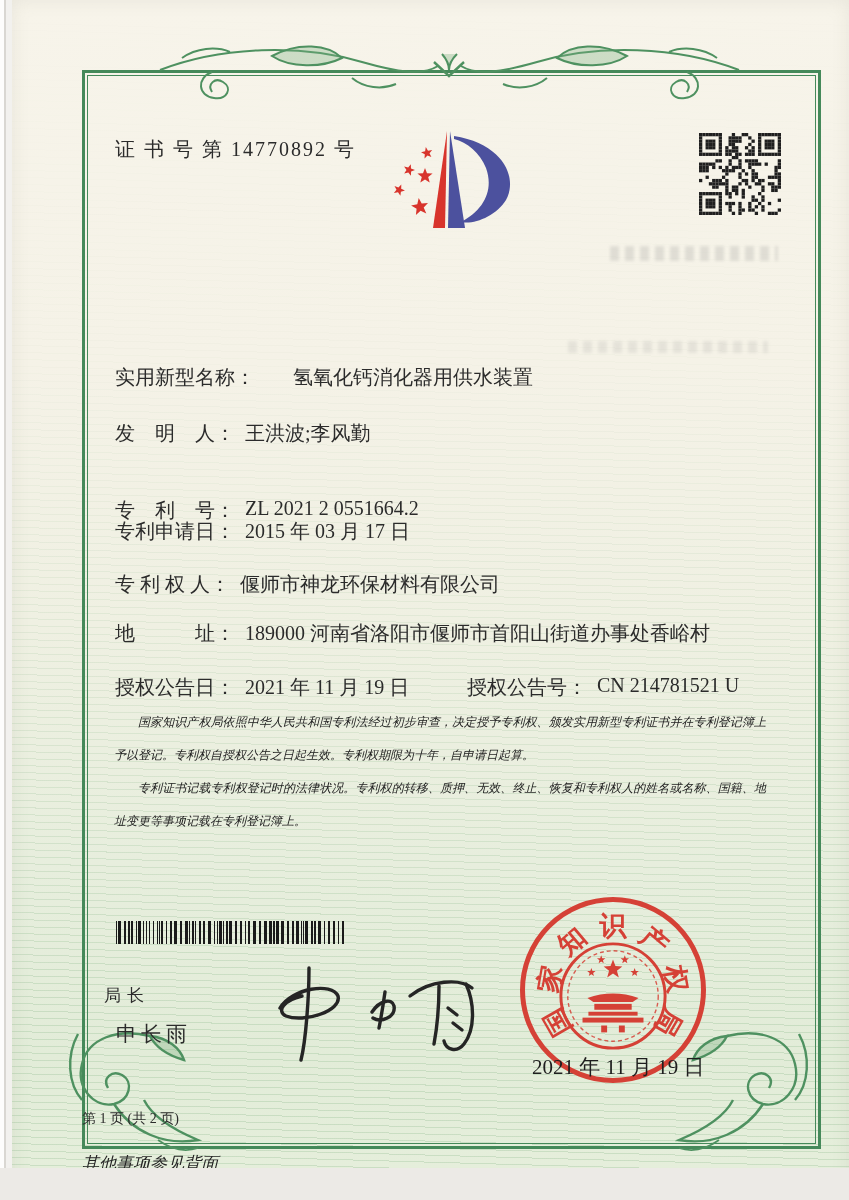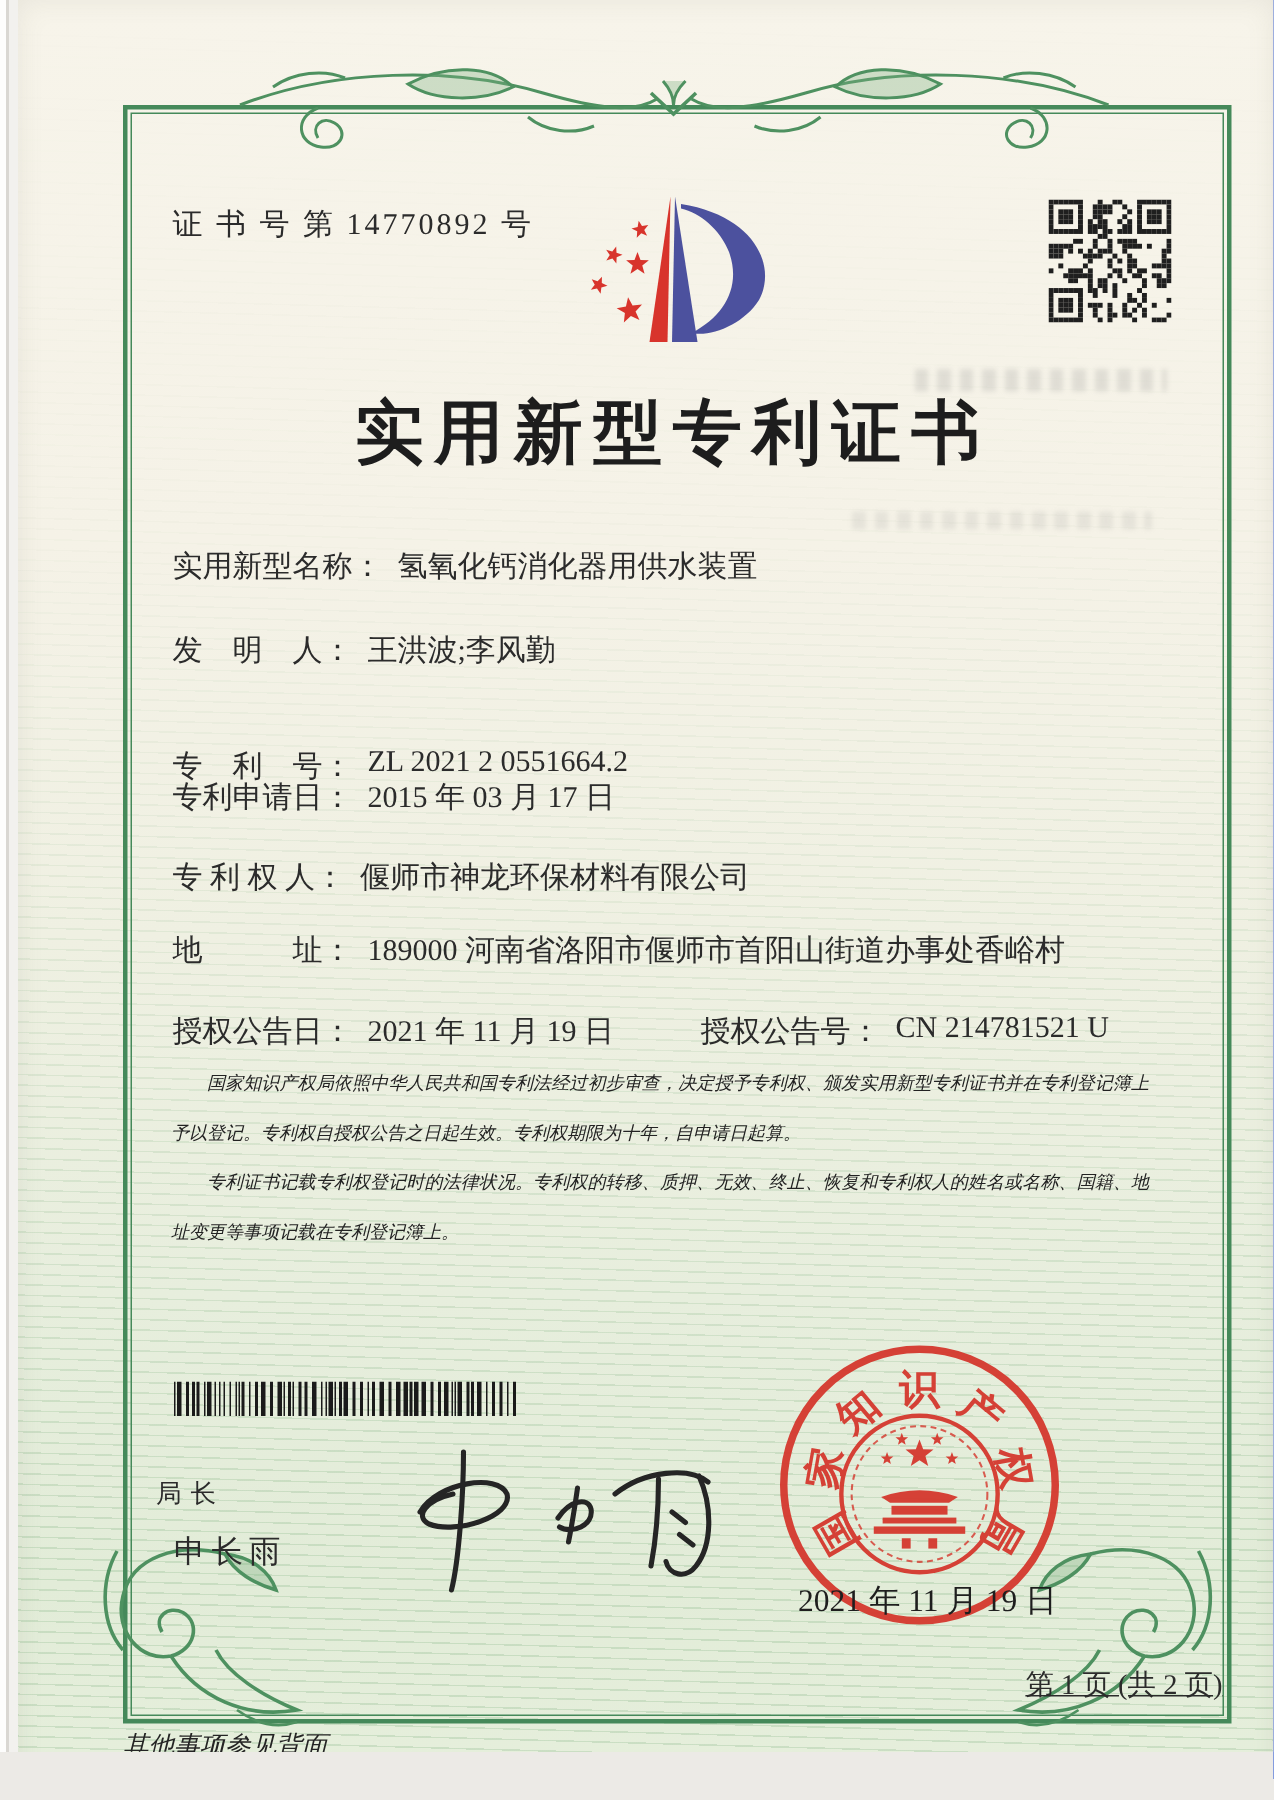--- a/index.html
+++ b/index.html
@@ -1,16 +1,16 @@
 <!DOCTYPE html>
 <html><head>
 <meta charset="utf-8">
 <style>
   html,body{margin:0;padding:0;background:#eceae6;}
-  #stage{position:relative;width:849px;height:1168px;overflow:hidden;background:#1d4ed8;
+  #stage{position:relative;width:849px;height:1168px;overflow:hidden;background:#404040;
          font-family:"Liberation Serif","DejaVu Serif",serif;color:#2b2b2b;}
   
   #scan-edge{position:absolute;left:0;top:0;width:12px;height:1200px;
     background:linear-gradient(90deg,#fdfdfc 0 4px,#d9d7d2 4px 6px,#f2f1ee 6px 12px);}
   
   #paper{position:absolute;left:12px;top:0;width:837px;height:1200px;
     background:linear-gradient(180deg,#f7f4ea 0%,#f5f2e7 30%,#eff0e2 52%,#e7eedd 72%,#e2ecd8 88%,#e6efdc 100%);
     box-shadow:inset 0 0 18px rgba(120,120,105,.12);}
   
   #waves{position:absolute;inset:0;
@@ -48,21 +48,21 @@
   
   #seal{position:absolute;left:505px;top:894px;width:192px;height:192px;z-index:5;opacity:.95;}
   #seal .ring{position:absolute;inset:3px;border:5px solid #d5382e;border-radius:50%;}
   #seal .arc{position:absolute;inset:0;}
   #seal .arc span{position:absolute;left:50%;top:50%;width:32px;height:32px;margin:-16px 0 0 -16px;
     display:flex;align-items:center;justify-content:center;
     font-size:27px;font-weight:700;color:#d5382e;font-family:"Liberation Serif","DejaVu Serif",serif;}
   #emblem{position:absolute;left:50%;top:53%;width:118px;height:118px;transform:translate(-50%,-50%);}
   #seal-date{position:absolute;left:520px;top:1053px;width:220px;font-size:21px;color:#1e1e1e;z-index:6;white-space:pre;}
   
-  #page-indicator{position:absolute;left:70px;top:1110px;width:733px;text-align:right;font-size:19px;z-index:4;text-decoration:underline;}
+  #page-indicator{position:absolute;left:70px;top:1110px;width:733px;text-align:left;font-size:14px;z-index:4;}
   #footer-note{position:absolute;left:70px;top:1152px;width:733px;text-align:left;
     font-size:17px;font-style:italic;z-index:4;color:#242424;}
   
   .ghost{position:absolute;z-index:1;opacity:.20;filter:blur(1.6px);
     background:repeating-linear-gradient(90deg,#8a8a8a 0 9px,transparent 9px 15px);}
 </style>
 </head>
 <body>
 
 <div id="stage">
@@ -394,23 +394,22 @@
         <rect x="5" y="24" width="1" height="1" fill="#1f1f1f"></rect>
         <rect x="6" y="24" width="1" height="1" fill="#1f1f1f"></rect>
         <rect x="10" y="24" width="1" height="1" fill="#1f1f1f"></rect>
         <rect x="12" y="24" width="1" height="1" fill="#1f1f1f"></rect>
         <rect x="17" y="24" width="1" height="1" fill="#1f1f1f"></rect>
         <rect x="21" y="24" width="1" height="1" fill="#1f1f1f"></rect>
         <rect x="22" y="24" width="1" height="1" fill="#1f1f1f"></rect>
         <rect x="23" y="24" width="1" height="1" fill="#1f1f1f"></rect>
       </svg>
 
-    <div id="title">实用新型专利证书</div>
-
-    <div class="row" style="top:364px;">
+
+    <div class="row" style="top:364px;gap:28px;">
       <span class="lbl">实用新型名称：</span>
       <span class="val">氢氧化钙消化器用供水装置</span>
     </div>
     <div class="row" style="top:420px;">
       <span class="lbl">发　明　人：</span>
       <span class="val">王洪波;李风勤</span>
     </div>
     <div class="row" style="top:469px;margin-top:28px;">
       <span class="lbl">专　利　号：</span>
       <span class="val">ZL 2021 2 0551664.2</span>

